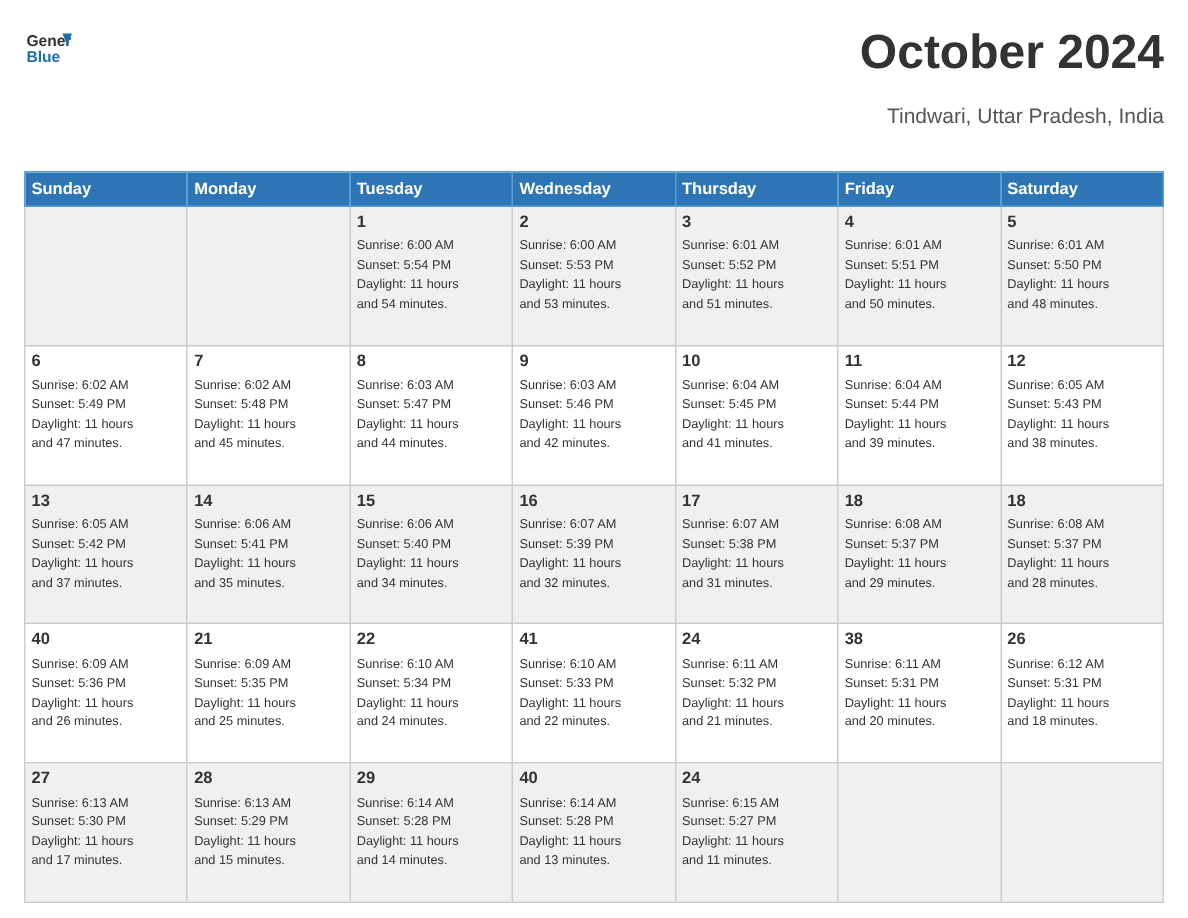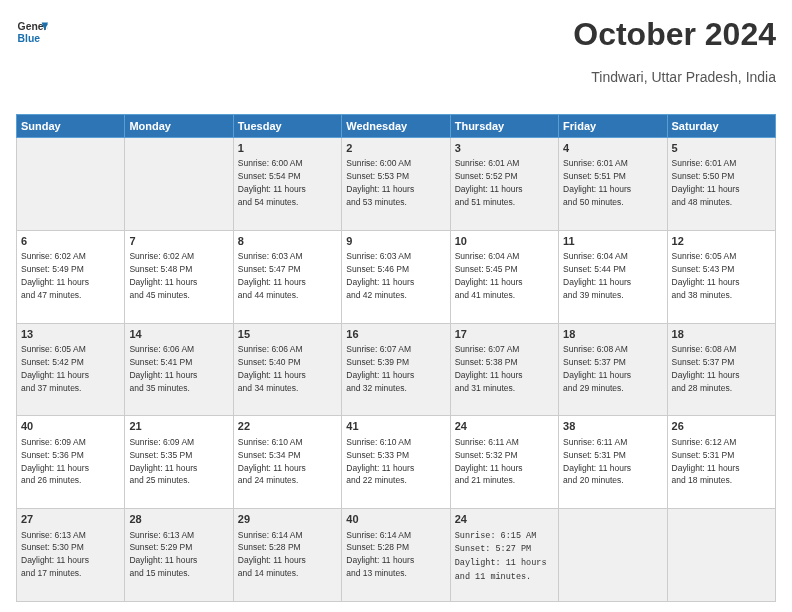--- a/index.html
+++ b/index.html
@@ -244,21 +244,21 @@
 Daylight: 11 hours
 and 15 minutes.</span></td>
           <td><span class="day-num">29</span><span class="day-info" style="white-space: pre-line;">Sunrise: 6:14 AM
 Sunset: 5:28 PM
 Daylight: 11 hours
 and 14 minutes.</span></td>
           <td><span class="day-num">40</span><span class="day-info" style="white-space: pre-line;">Sunrise: 6:14 AM
 Sunset: 5:28 PM
 Daylight: 11 hours
 and 13 minutes.</span></td>
-          <td><span class="day-num">24</span><span class="day-info" style="white-space: pre-line; font-family: Liberation Mono, monospace;">Sunrise: 6:15 AM
+          <td><span class="day-num">24</span><span class="day-info" style="white-space: pre-line;">Sunrise: 6:15 AM
 Sunset: 5:27 PM
 Daylight: 11 hours
 and 11 minutes.</span></td>
           <td></td>
           <td></td>
         </tr>
       </tbody>
   </table>
 </div>
 

